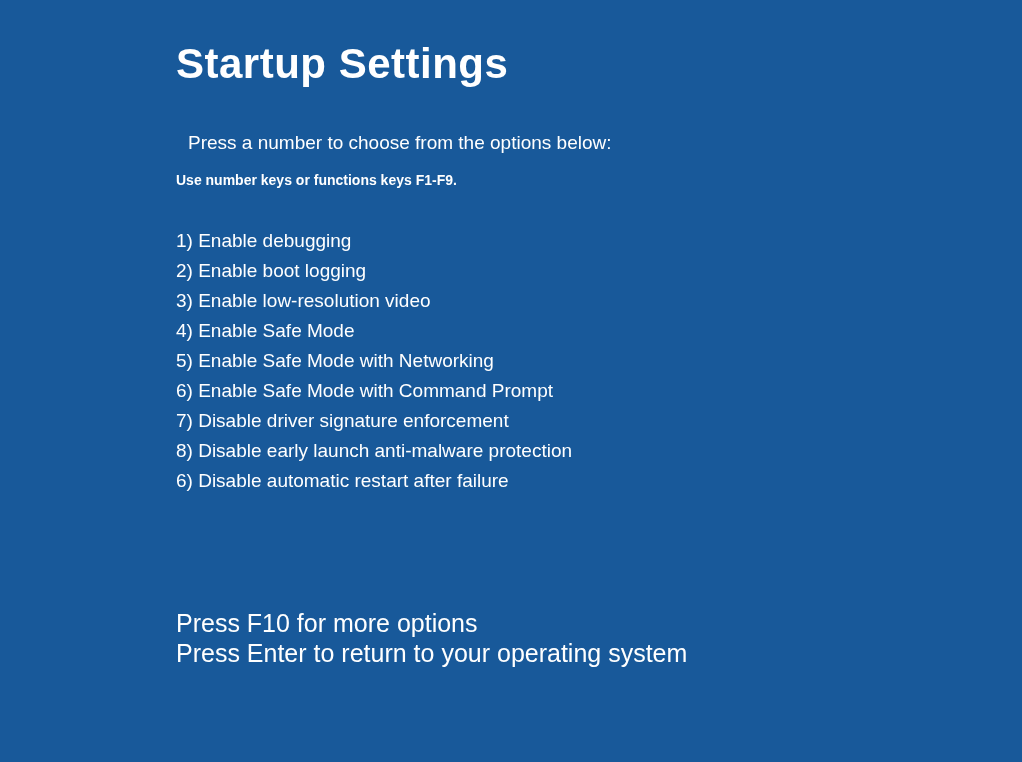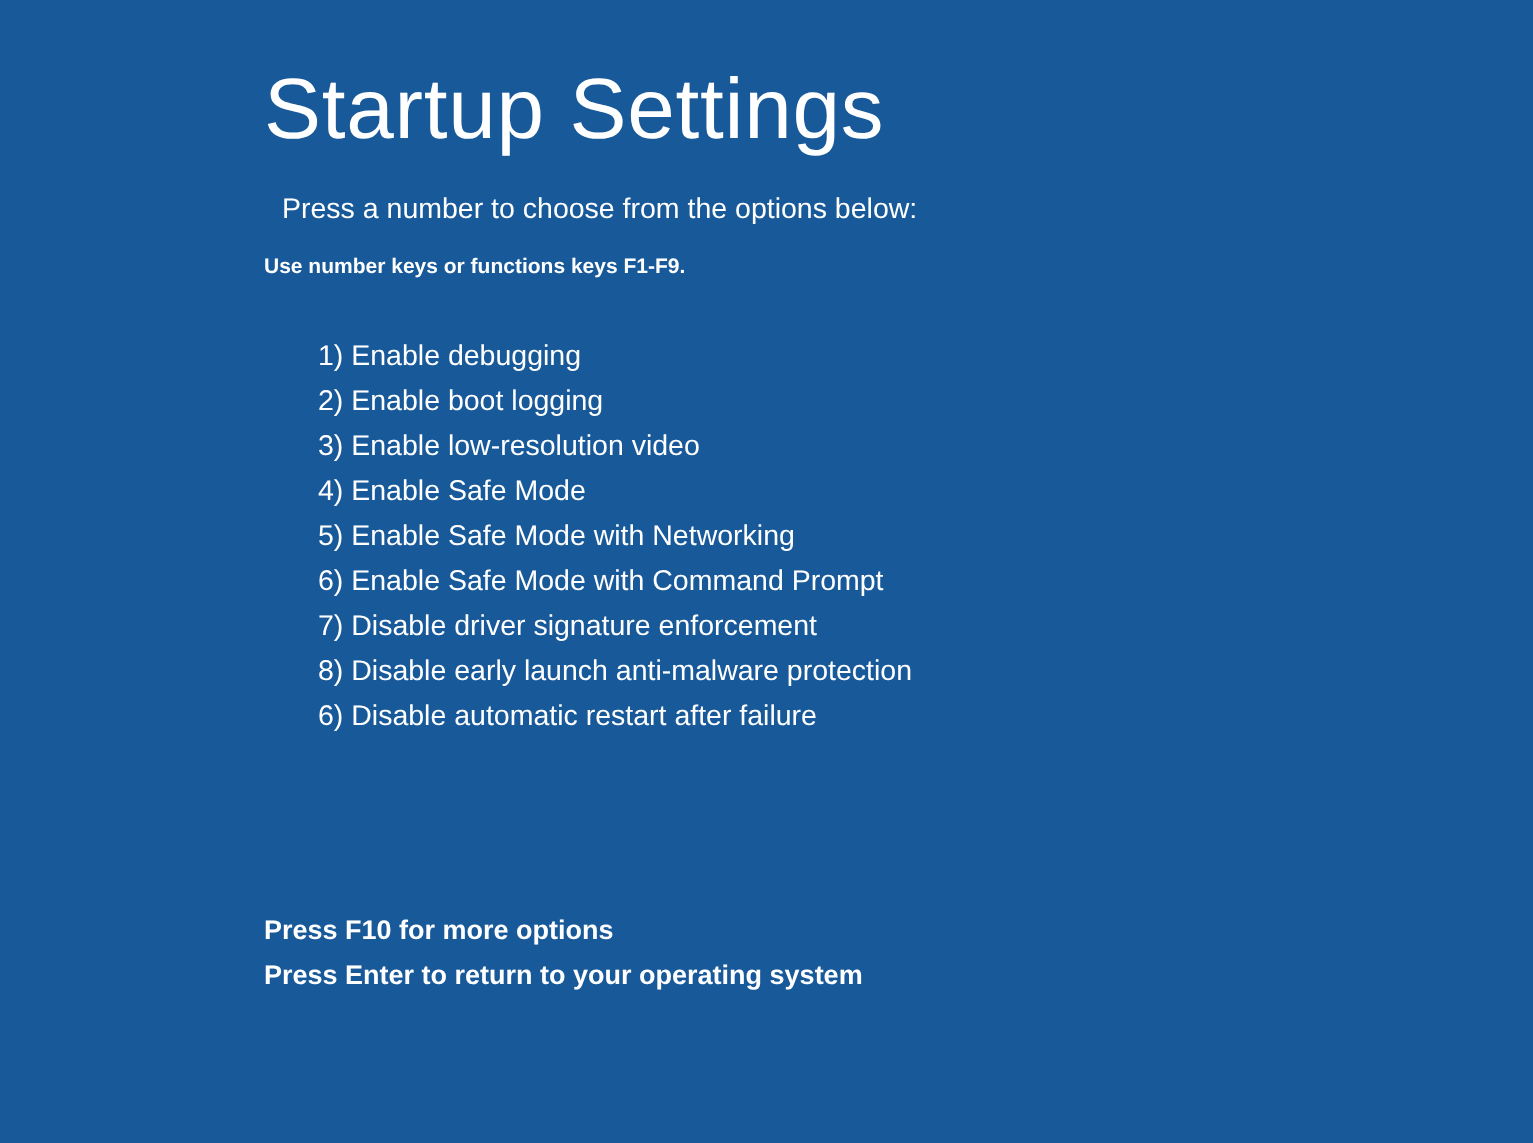--- a/index.html
+++ b/index.html
@@ -13,50 +13,49 @@
       height: 762px;
       font-family: 'Segoe UI', 'Segoe UI Light', Arial, sans-serif;
       color: #ffffff;
       overflow: hidden;
     }
     .container {
       padding-left: 176px;
       padding-top: 40px;
     }
     .title {
-      font-size: 57px;
-      font-weight: 400;
+      font-size: 42px;
+      font-weight: 700;
       letter-spacing: 0.5px;
-      margin-bottom: 23px;
+      margin-bottom: 44px;
     }
     .instruction {
       font-size: 19px;
       font-weight: 400;
       margin-bottom: 18px;
       margin-left: 12px;
     }
     .subinstruction {
       font-size: 14px;
       font-weight: 700;
       margin-bottom: 38px;
     }
     .options {
       margin-bottom: 112px;
     }
     .option-item {
       font-size: 19px;
       font-weight: 400;
       line-height: 30px;
-      margin-left: 36px;
     }
     .footer {
     }
     .footer-line {
-      font-size: 18px;
-      font-weight: 700;
+      font-size: 25px;
+      font-weight: 400;
       line-height: 30px;
     }
   </style>
 </head>
 <body>
 
 <div class="container">
   <h1 class="title">Startup Settings</h1>
   <div class="instruction">Press a number to choose from the options below:</div>
   <div class="subinstruction">Use number keys or functions keys F1-F9.</div>

